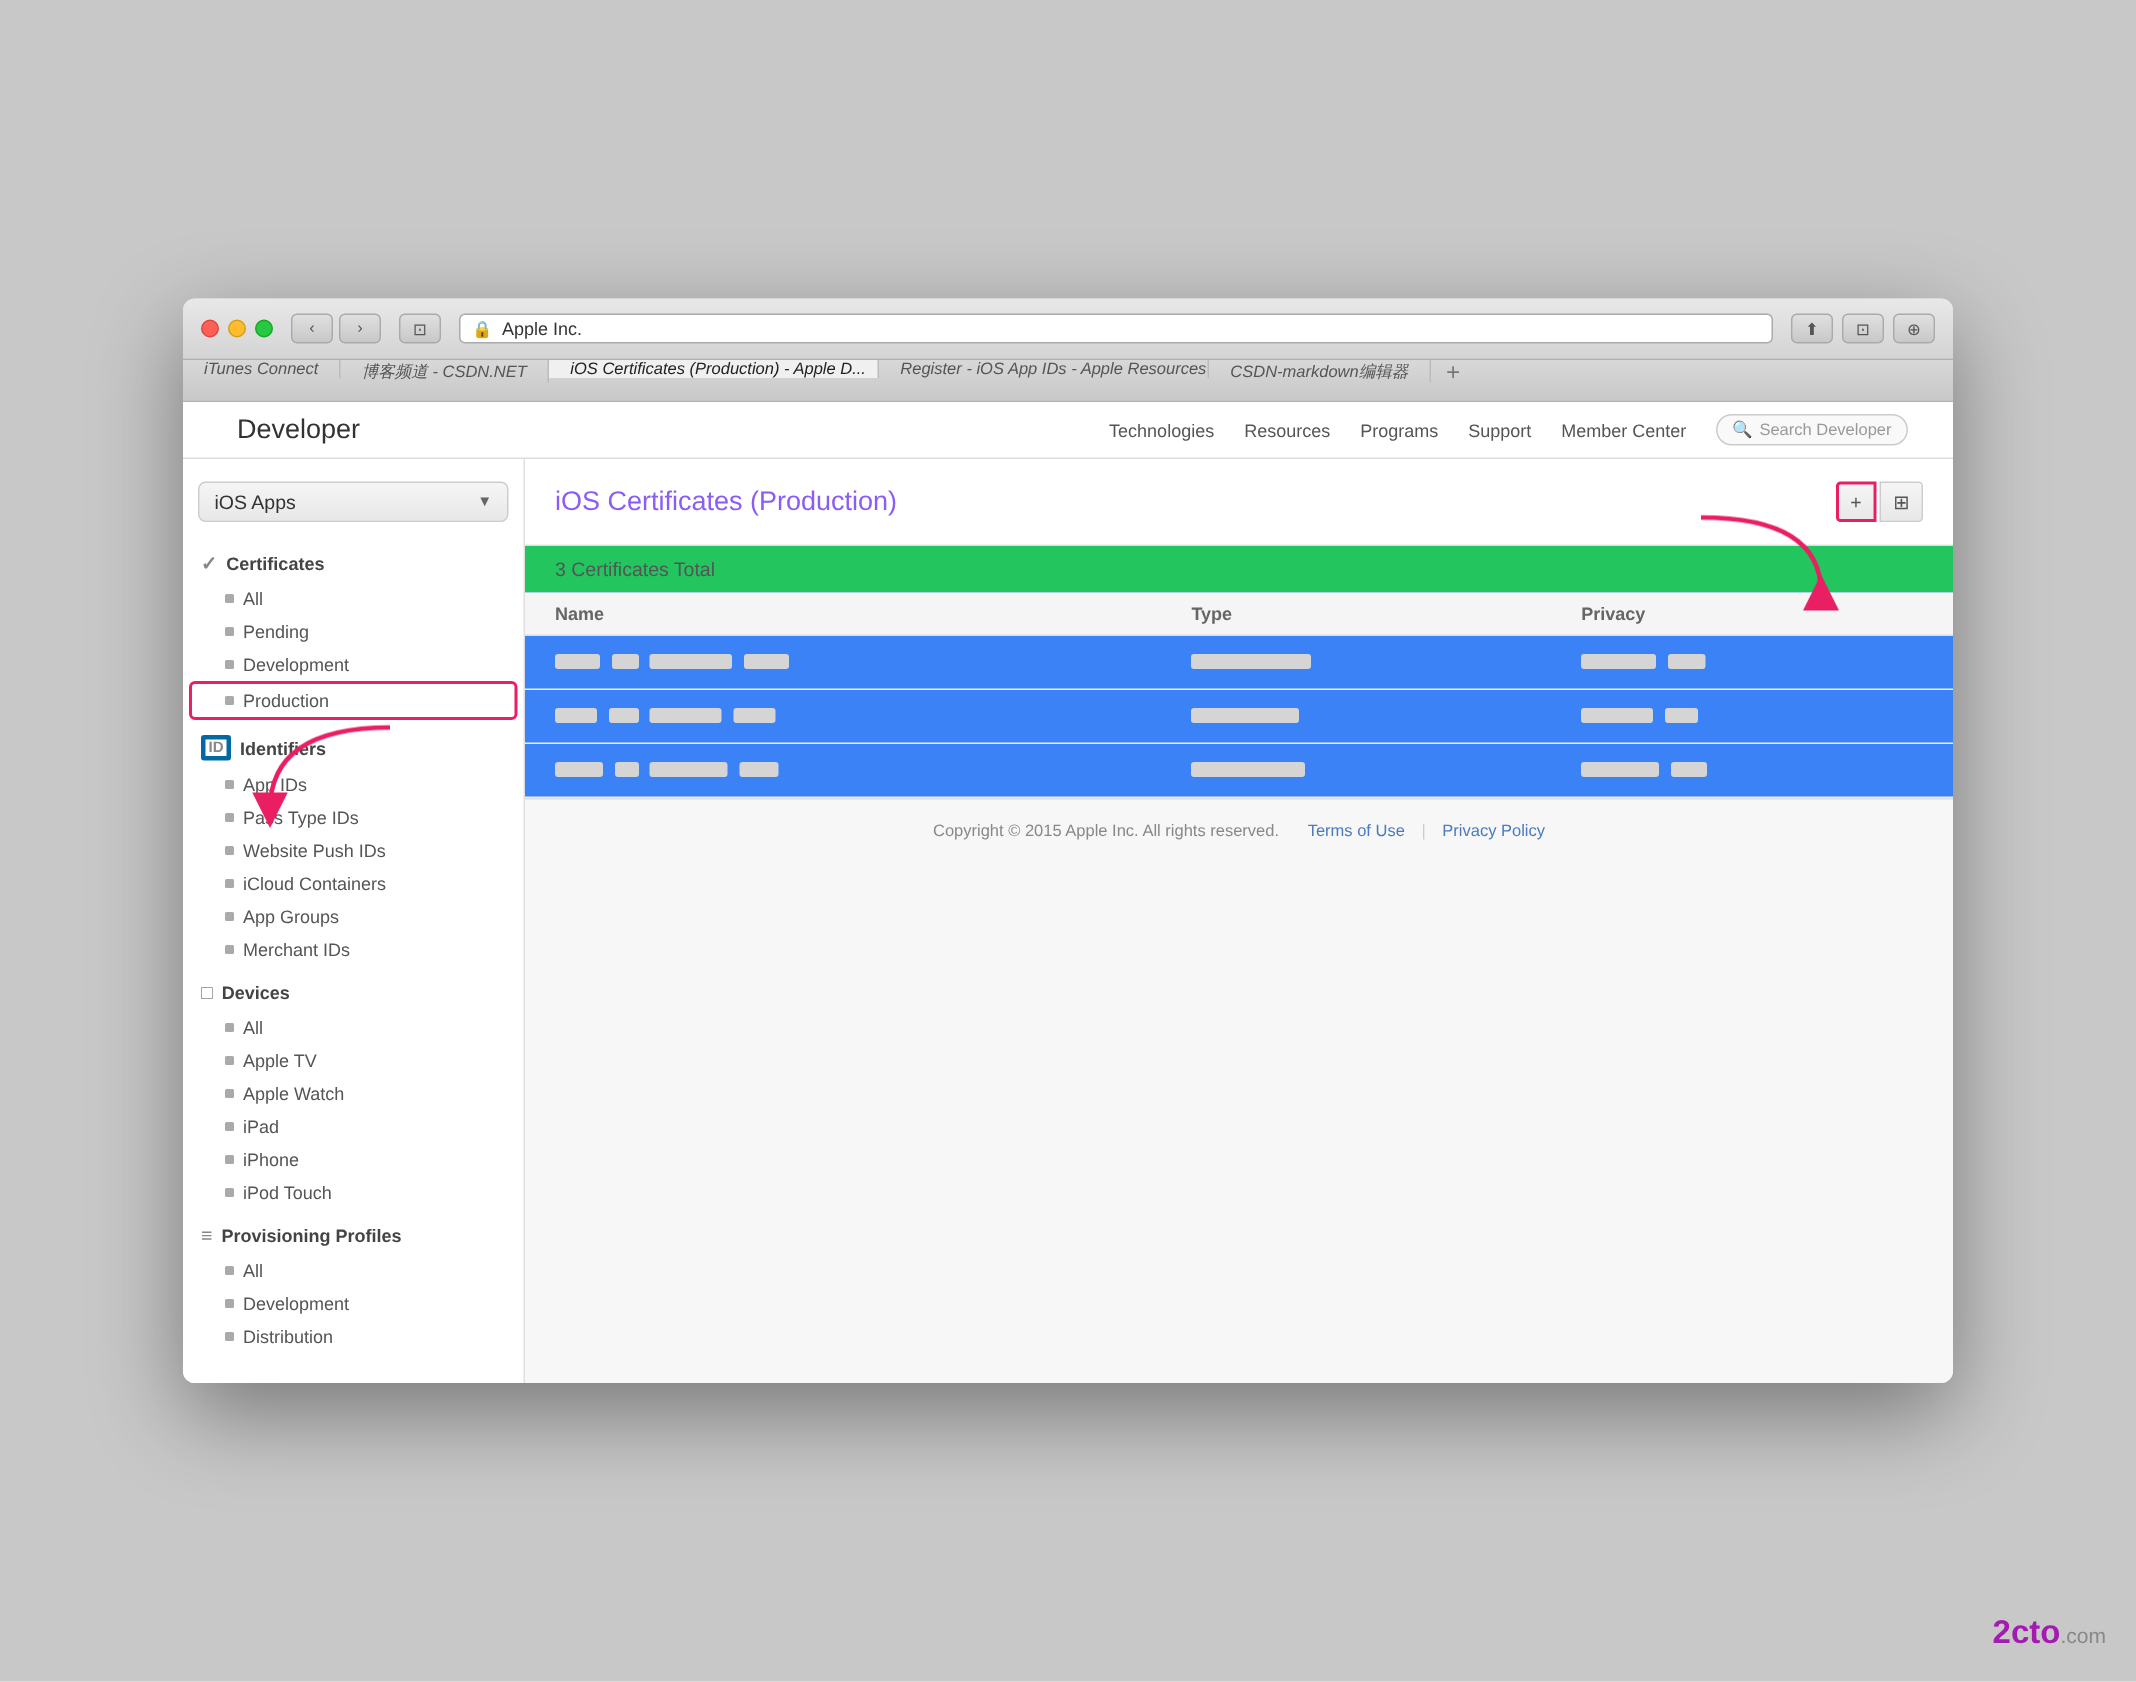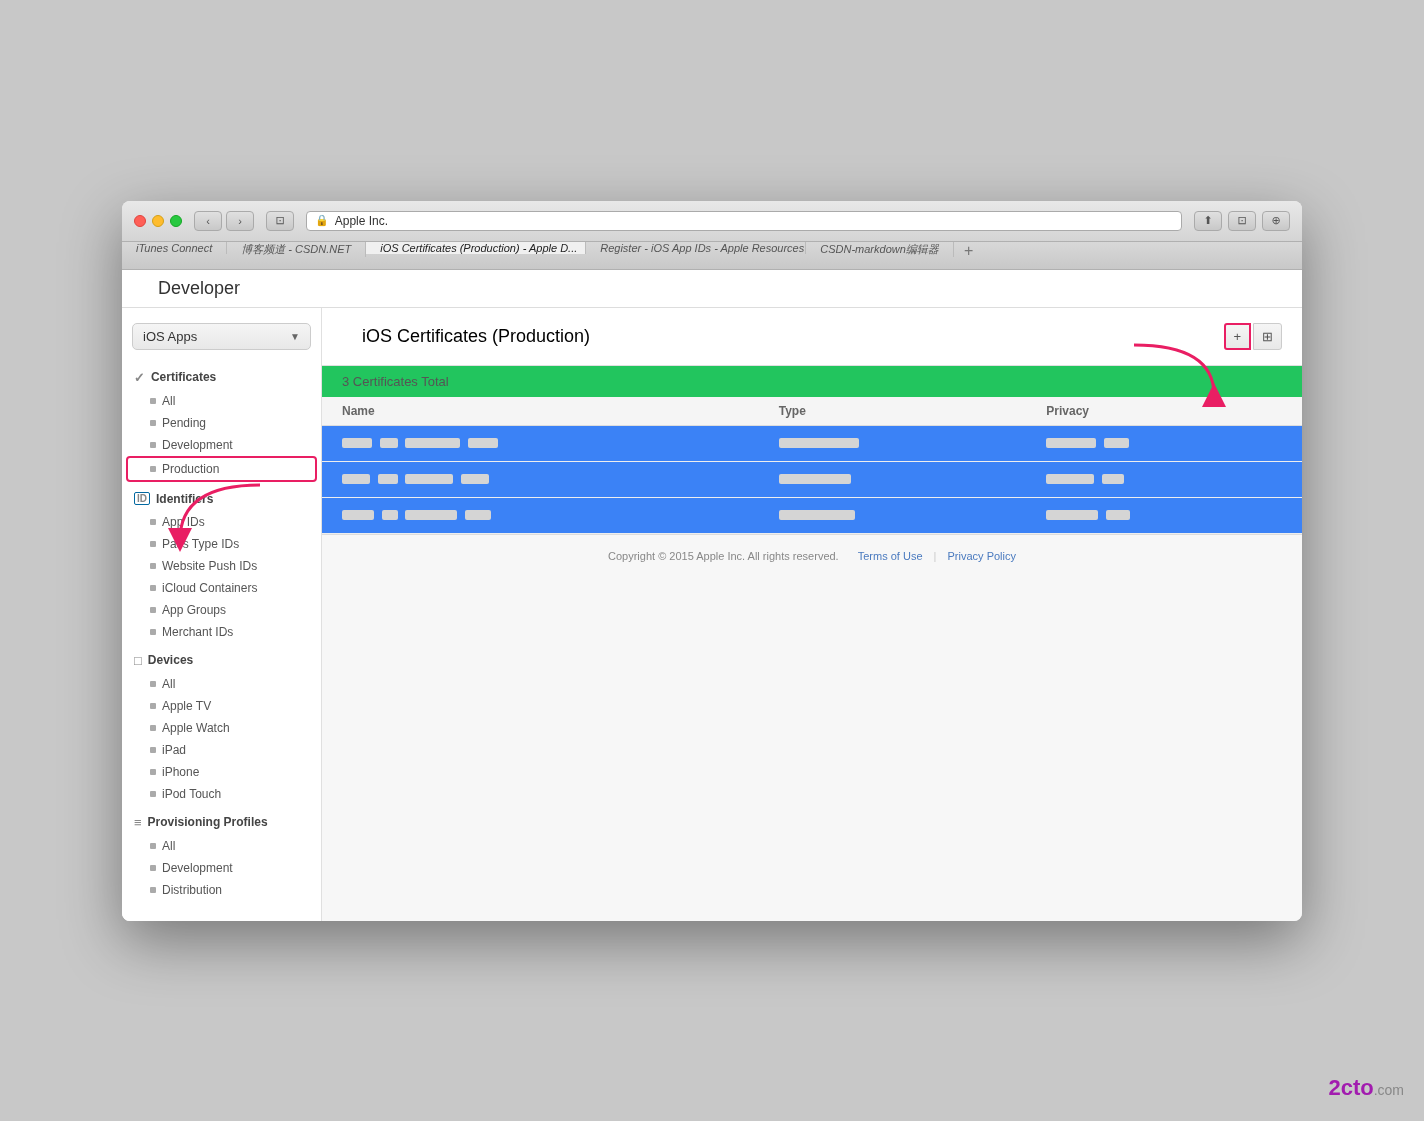--- a/index.html
+++ b/index.html
@@ -232,21 +232,21 @@
     }
 
     
     .main-layout {
       display: flex;
       min-height: 600px;
     }
 
     
     .sidebar {
-      width: 200px;
+      width: 228px;
       background: white;
       border-right: 1px solid #e0e0e0;
       padding: 15px 0;
       flex-shrink: 0;
     }
 
     .sidebar-dropdown {
       margin: 0 10px 15px;
     }
     .dropdown-btn {
@@ -313,23 +313,22 @@
     .content-header {
       background: white;
       border-bottom: 1px solid #e0e0e0;
       padding: 15px 20px;
       display: flex;
       align-items: center;
       justify-content: space-between;
     }
     .content-title {
       font-size: 18px;
-      color: #000000;
+      color: #8b5cf6;
       font-weight: 400;
-      margin-left: 20px;
     }
     .header-buttons {
       display: flex;
       gap: 2px;
     }
     .header-btn {
       background: linear-gradient(to bottom, #f5f5f5, #e8e8e8);
       border: 1px solid #ccc;
       padding: 4px 8px;
       font-size: 13px;
@@ -447,20 +446,31 @@
     <div class="tab-plus">+</div>
   </div>
 
   <div class="page-content">
 
     <div class="top-nav">
       <div class="brand">
         <span class="apple-logo"></span>
         <span class="developer-text">Developer</span>
       </div>
+      <div class="nav-links">
+        <span class="nav-link">Technologies</span>
+        <span class="nav-link">Resources</span>
+        <span class="nav-link">Programs</span>
+        <span class="nav-link">Support</span>
+        <span class="nav-link">Member Center</span>
+        <div class="search-box">
+          <span>🔍</span>
+          <span>Search Developer</span>
+        </div>
+      </div>
     </div>
 
 
     <div class="main-layout">
 
       <div class="sidebar">
         <div class="sidebar-dropdown">
           <button class="dropdown-btn">
             <span>iOS Apps</span>
             <span class="dropdown-arrow">▼</span>
@@ -485,21 +495,21 @@
             <span>Development</span>
           </div>
           <div class="sidebar-item selected-highlight">
             <div class="item-bullet"></div>
             <span>Production</span>
           </div>
         </div>
 
         <div class="sidebar-section">
           <div class="sidebar-section-header">
-            <span class="section-icon" style="font-size:10px; font-weight:bold; border:1px solid #0369a1; padding:0 2px; border-radius:2px;">ID</span>
+            <span class="section-icon" style="font-size:10px; font-weight:bold; border:3px solid #0369a1; padding:0 2px; border-radius:2px;">ID</span>
             <span>Identifiers</span>
           </div>
           <div class="sidebar-item">
             <div class="item-bullet"></div>
             <span>App IDs</span>
           </div>
           <div class="sidebar-item">
             <div class="item-bullet"></div>
             <span>Pass Type IDs</span>
           </div>

